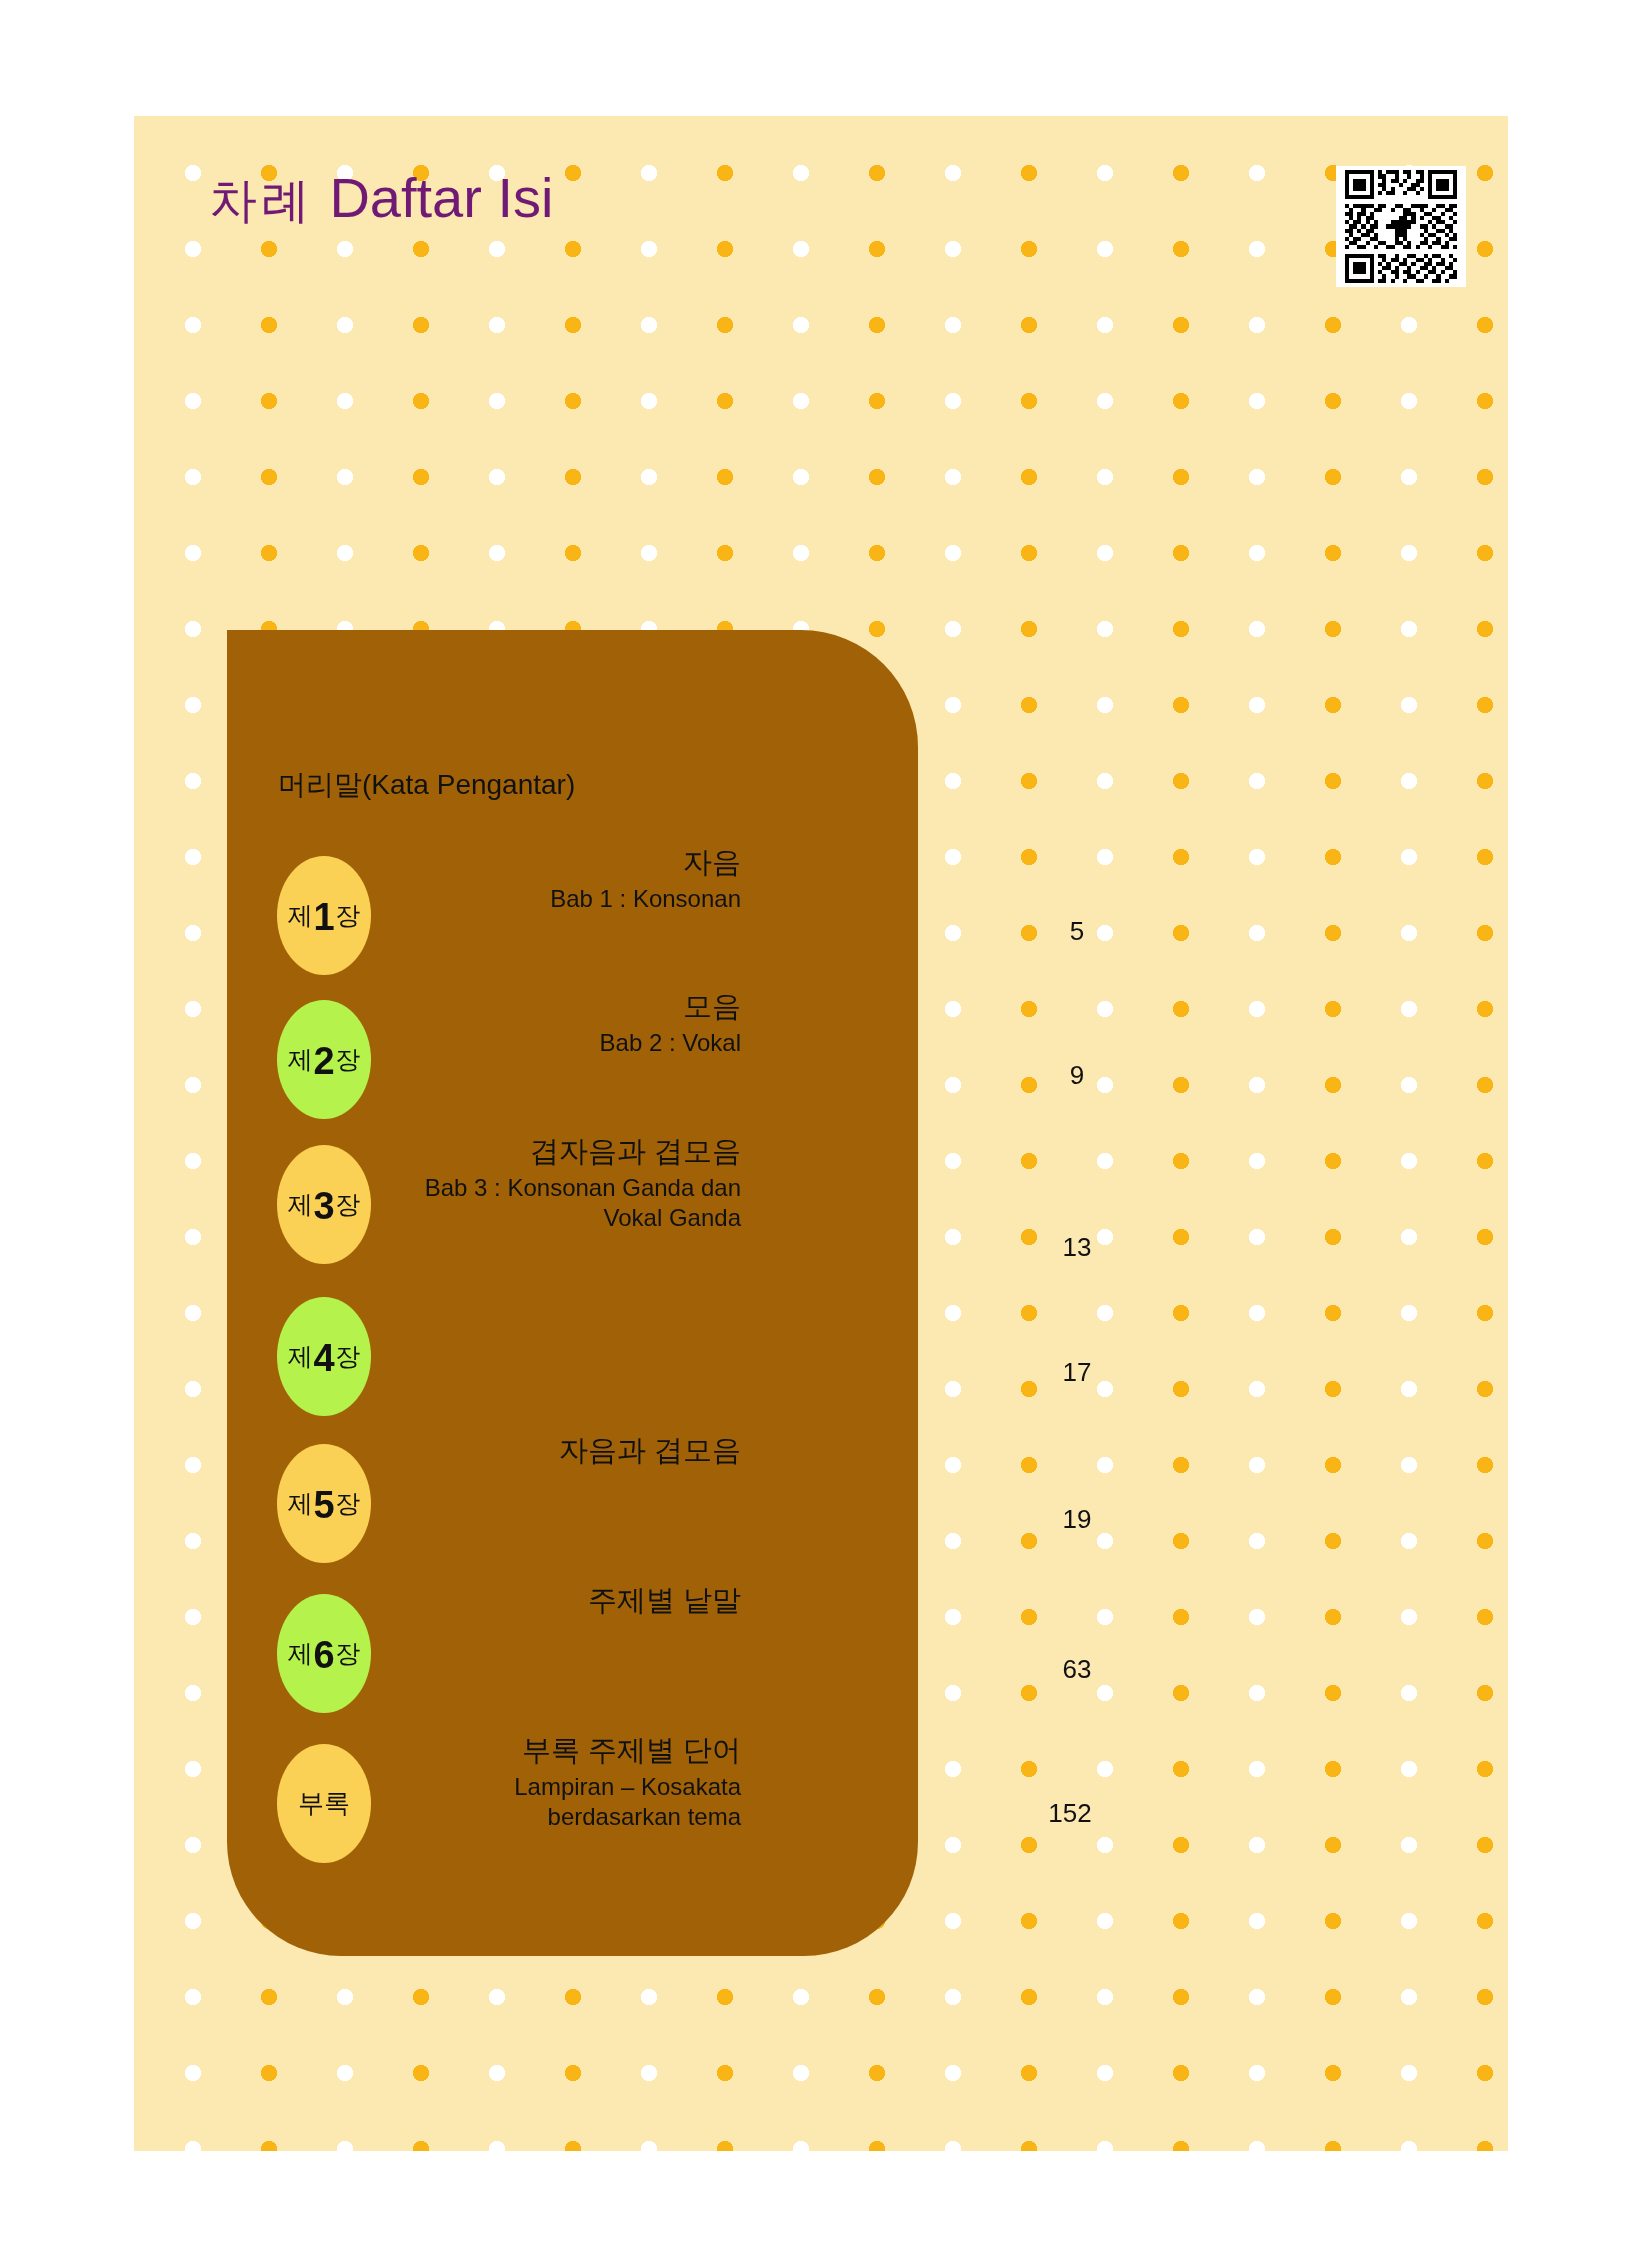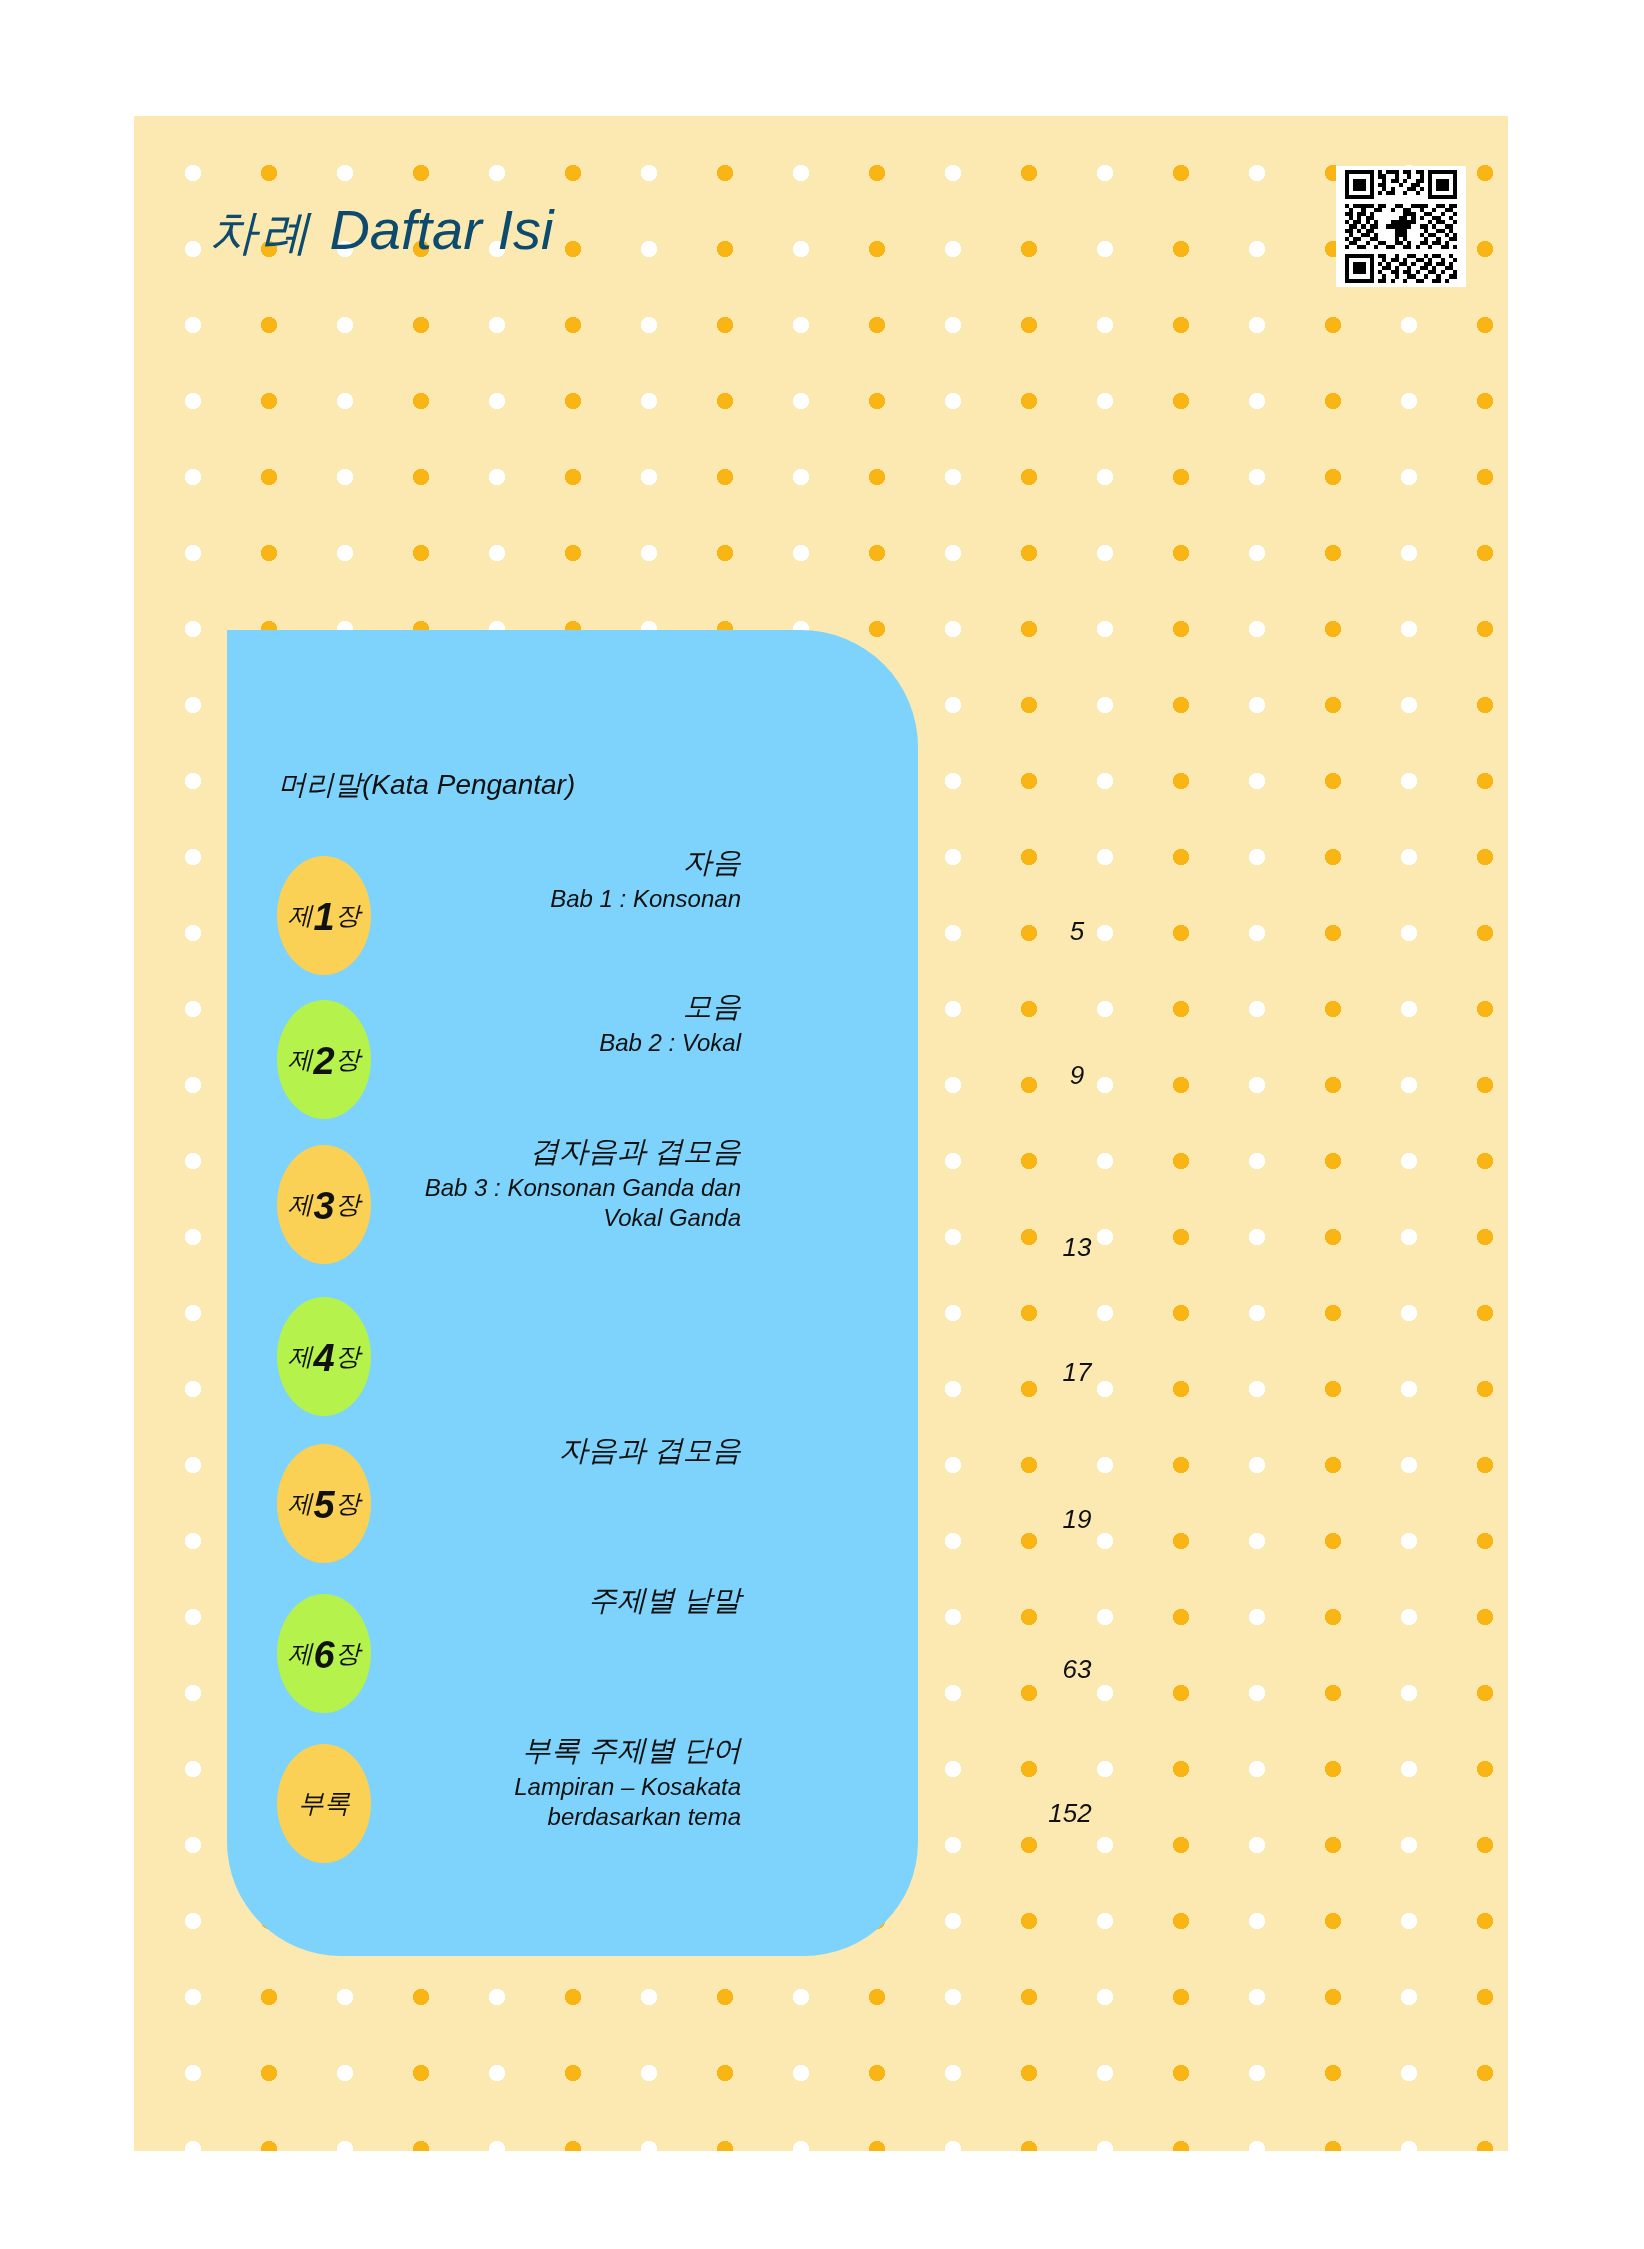--- a/index.html
+++ b/index.html
@@ -28,27 +28,26 @@
       radial-gradient(circle 8px at 8px 8px, #F9B515 99%, transparent 100%);
     background-repeat: repeat, repeat;
     background-size: 152px 76px, 152px 76px;
     background-position: 51px 49px, 127px 49px;
   }
 
   
   #page-title {
     position: absolute;
     left: 209px;
-    top: 202px;
+    top: 170px;
     font-size: 56px;
     line-height: 1;
     letter-spacing: 0px;
-    color: #0c4a6e;
+    color: #701a75;
     white-space: nowrap;
-    font-style: italic;
   }
   #page-title .kr {
     letter-spacing: 4.4px;
     font-size: 48px;
   }
 
   
   #qr-code {
     position: absolute;
     left: 1336px;
@@ -59,23 +58,22 @@
   }
   #qr-code svg { display: block; }
 
   
   #toc-card {
     position: absolute;
     left: 227px;
     top: 630px;
     width: 691px;
     height: 1326px;
-    background: #7dd3fc;
+    background: #a16207;
     border-radius: 0 117px 114px 114px;
-    font-style: italic;
   }
 
   
   #preface {
     position: absolute;
     left: 51px;
     top: 136px;
     font-size: 28px;
     color: #111111;
     white-space: nowrap;

